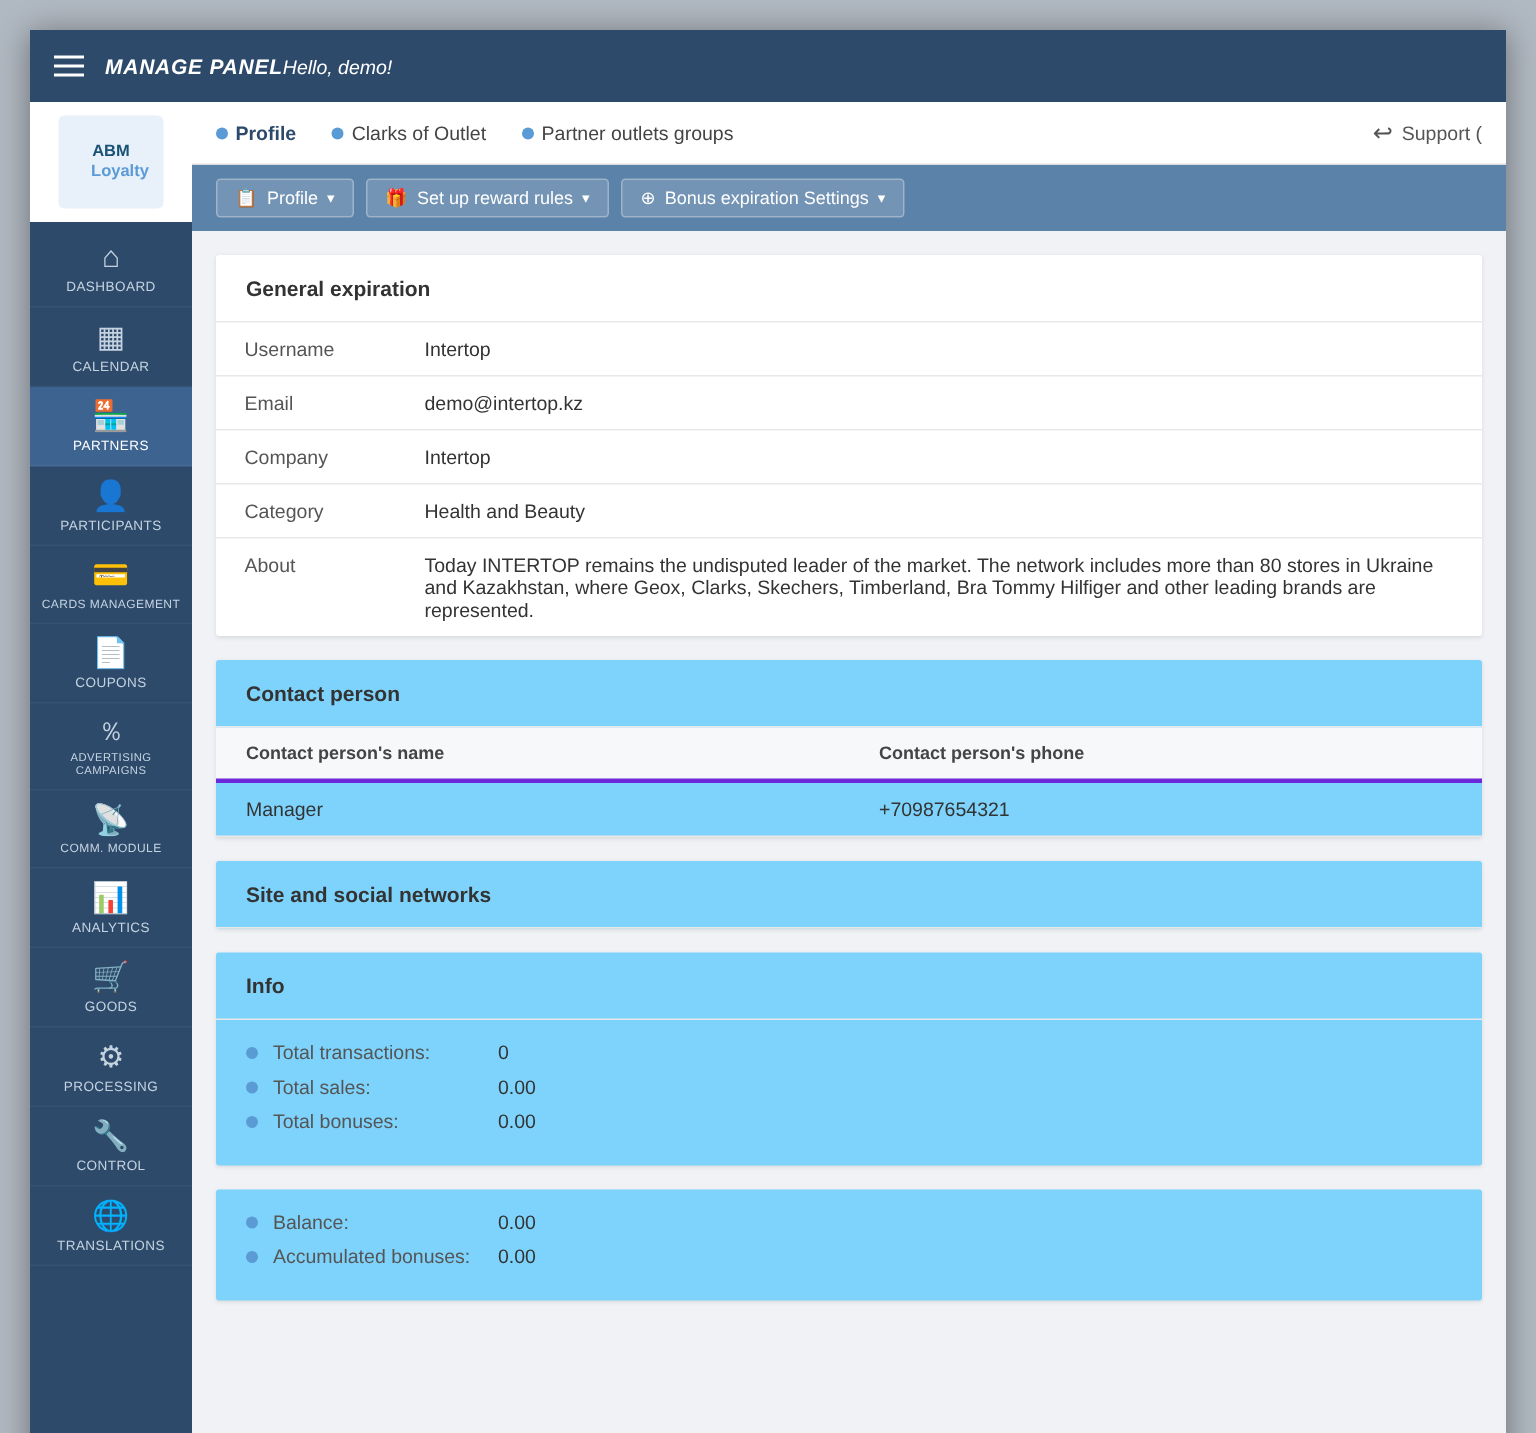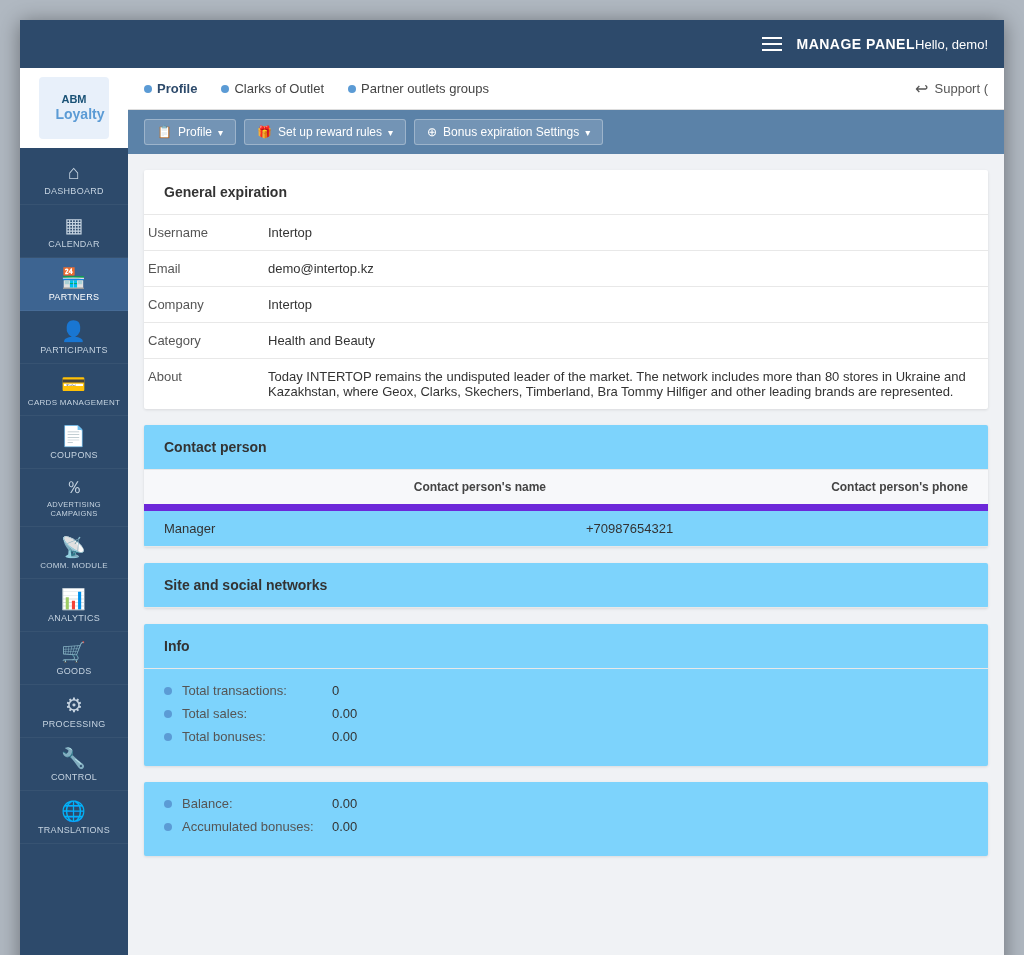--- a/index.html
+++ b/index.html
@@ -1,20 +1,20 @@
 <!DOCTYPE html>
 <html><head>
   <meta charset="utf-8">
   <style>
     * { box-sizing: border-box; margin: 0; padding: 0; }
     body { font-family: Arial, sans-serif; font-size: 13px; background: #b0b8c1; display: flex; justify-content: center; align-items: flex-start; min-height: 100vh; padding: 20px; }
     .app-wrapper { width: 1024px; min-height: 955px; display: flex; flex-direction: column; box-shadow: 0 2px 20px rgba(0,0,0,0.4); background: #fff; }
 
     
-    .top-header { background: #2d4a6b; color: #fff; height: 48px; display: flex; align-items: center; padding: 0 16px; justify-content: flex-end; flex-shrink: 0; }
+    .top-header { background: #2d4a6b; color: #fff; height: 48px; display: flex; align-items: center; padding: 0 16px; justify-content: flex-start; flex-shrink: 0; font-style: italic; }
     .top-header-left { display: flex; align-items: center; gap: 14px; }
     .hamburger { display: flex; flex-direction: column; gap: 4px; cursor: pointer; }
     .hamburger span { width: 20px; height: 2px; background: #fff; display: block; }
     .manage-panel-title { font-size: 14px; font-weight: bold; letter-spacing: 0.5px; color: #fff; }
     .top-header-right { font-size: 13px; color: #fff; }
 
     
     .main-layout { display: flex; flex: 1; }
 
     
@@ -46,28 +46,28 @@
 
     
     .page-content { flex: 1; overflow-y: auto; background: #f0f2f5; padding: 0; }
     .content-inner { background: #fff; margin: 16px; padding: 0; border-radius: 2px; box-shadow: 0 1px 3px rgba(0,0,0,0.1); }
 
     .section-header { padding: 14px 20px; font-size: 14px; font-weight: bold; color: #333; border-bottom: 1px solid #e8e8e8; }
 
     .info-table { width: 100%; border-collapse: collapse; }
     .info-table tr { border-bottom: 1px solid #e8e8e8; }
     .info-table tr:last-child { border-bottom: none; }
-    .info-table td { padding: 10px 4px; vertical-align: top; }
+    .info-table td { padding: 10px 19px; vertical-align: top; }
     .info-table td:first-child { color: #555; font-weight: normal; width: 120px; }
     .info-table td:last-child { color: #333; }
 
     .section-block { margin-top: 16px; background: #7dd3fc; margin-left: 16px; margin-right: 16px; border-radius: 2px; box-shadow: 0 1px 3px rgba(0,0,0,0.1); }
 
     .contact-table { width: 100%; border-collapse: collapse; }
-    .contact-table th { padding: 10px 20px; text-align: right; font-size: 12px; font-weight: bold; color: #444; background: #f7f8fa; border-bottom: 7px solid #6d28d9; }
+    .contact-table th { padding: 10px 20px; text-align: left; font-size: 12px; font-weight: bold; color: #444; background: #f7f8fa; border-bottom: 3px solid #6d28d9; }
     .contact-table td { padding: 10px 20px; border-bottom: 1px solid #e8e8e8; color: #333; font-size: 13px; }
     .contact-table td:first-child { width: 50%; }
 
     .info-list { padding: 14px 20px; }
     .info-list-item { display: flex; align-items: center; gap: 10px; margin-bottom: 8px; }
     .info-list-item .dot { width: 8px; height: 8px; border-radius: 50%; background: #5b9bd5; flex-shrink: 0; }
     .info-list-item .item-label { color: #555; min-width: 140px; }
     .info-list-item .item-value { color: #333; }
 
     .account-header { padding: 14px 20px; font-size: 14px; color: #333; border-bottom: 1px solid #e8e8e8; }
@@ -90,21 +90,21 @@
     <div class="top-header-right">Hello, demo!</div>
   </div>
 
   <div class="main-layout">
 
     <div class="sidebar">
       <div class="sidebar-logo">
         <div class="logo-img">
           <div class="logo-text">
             <div style="font-size:11px; color:#1a5276; font-weight:900;">ABM</div>
-            <div style="font-size:14px; color:#5b9bd5;padding-left:12px;">Loyalty</div>
+            <div style="font-size:11px; color:#5b9bd5;padding-left:12px;">Loyalty</div>
           </div>
         </div>
       </div>
       <nav class="sidebar-nav">
         <div class="sidebar-item">
           <span class="icon">⌂</span>
           <span class="label">DASHBOARD</span>
         </div>
         <div class="sidebar-item">
           <span class="icon">▦</span>

